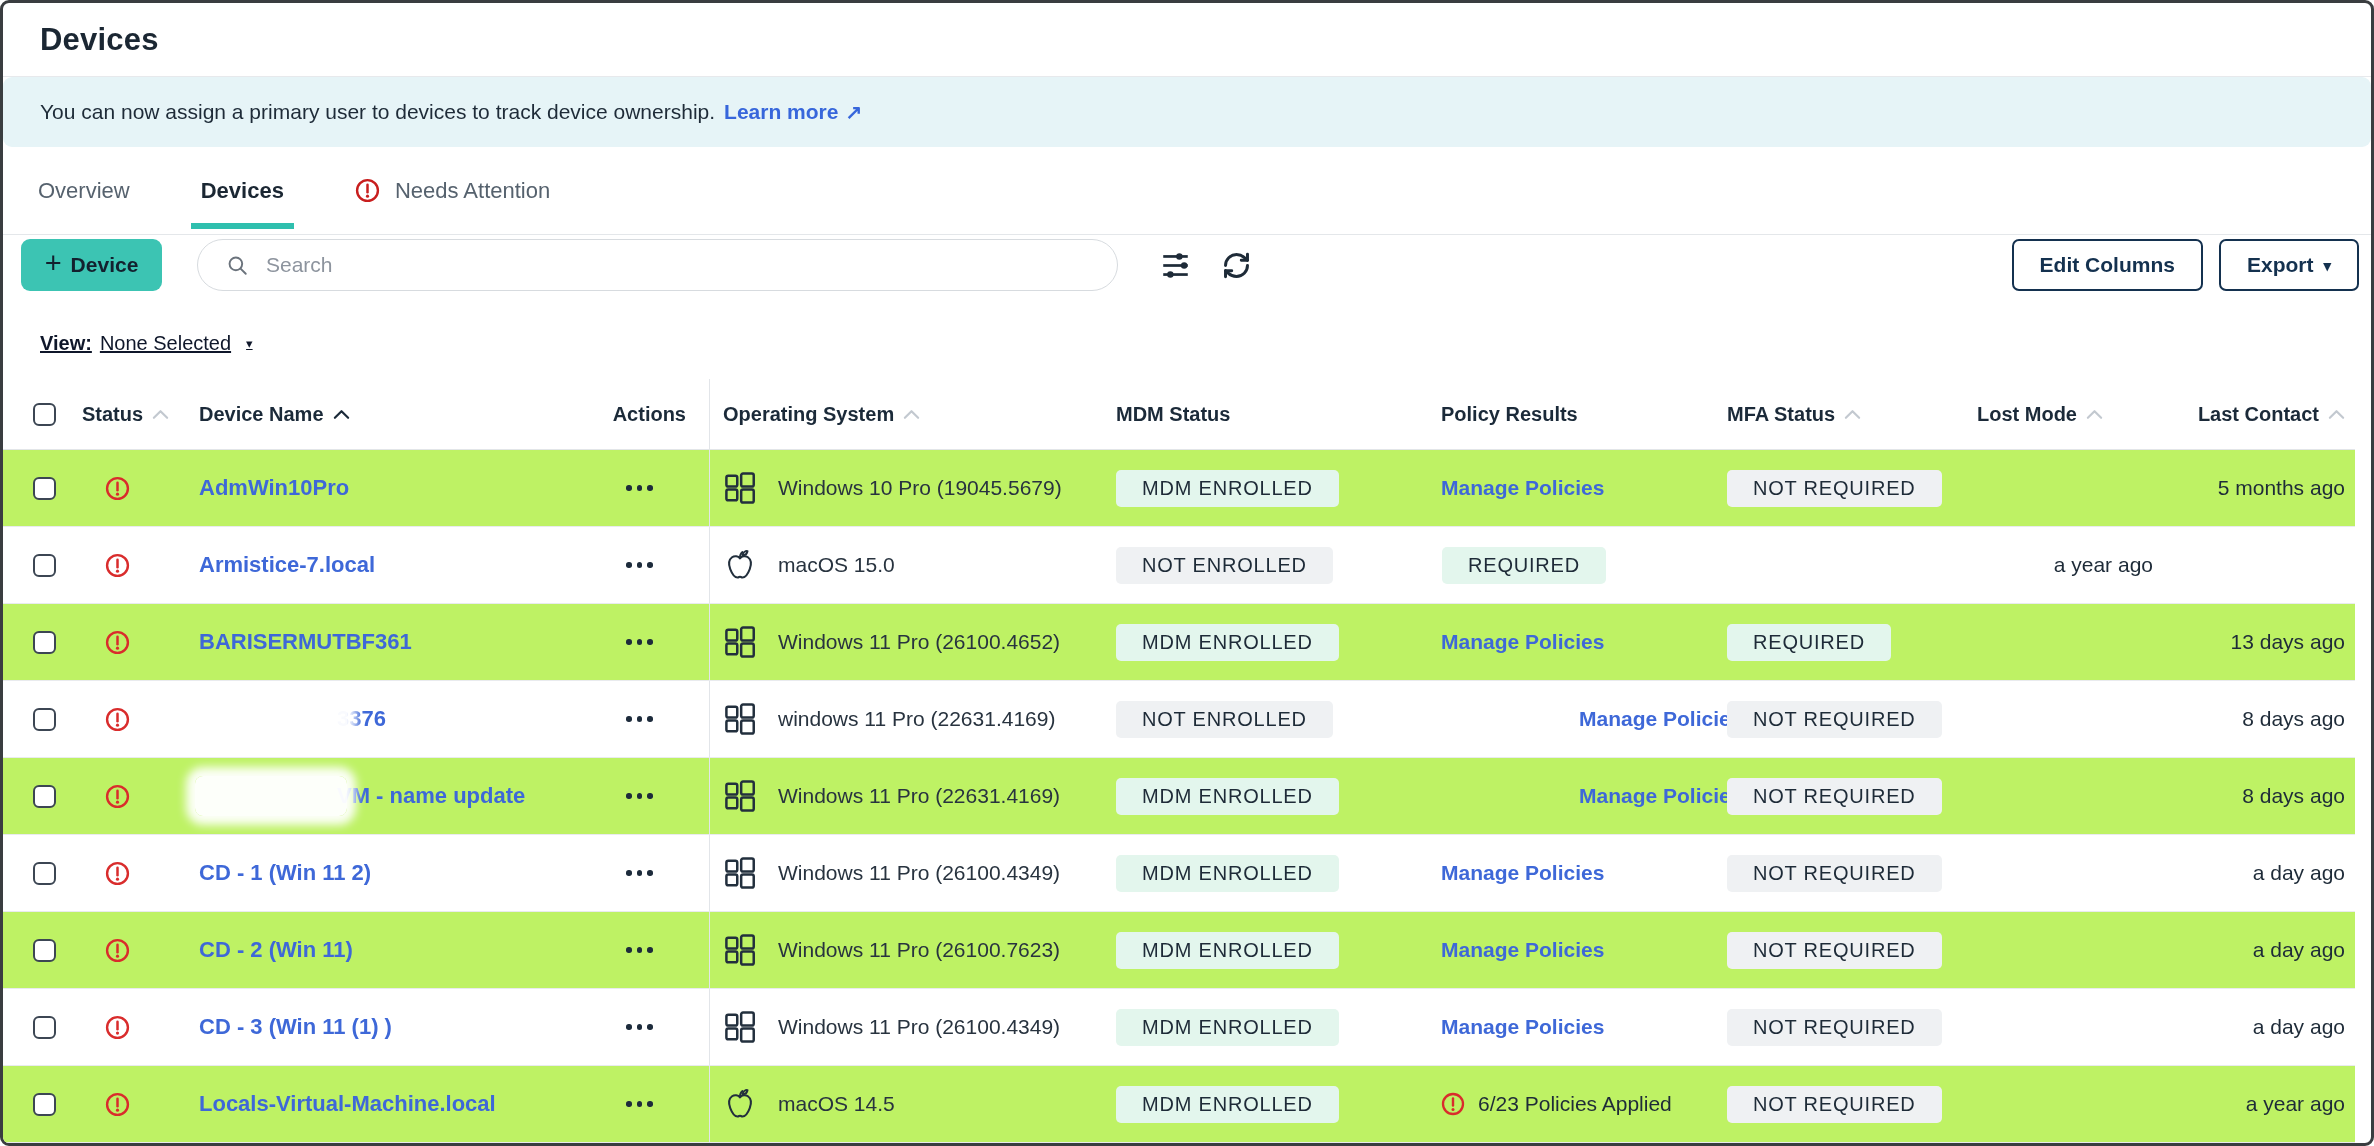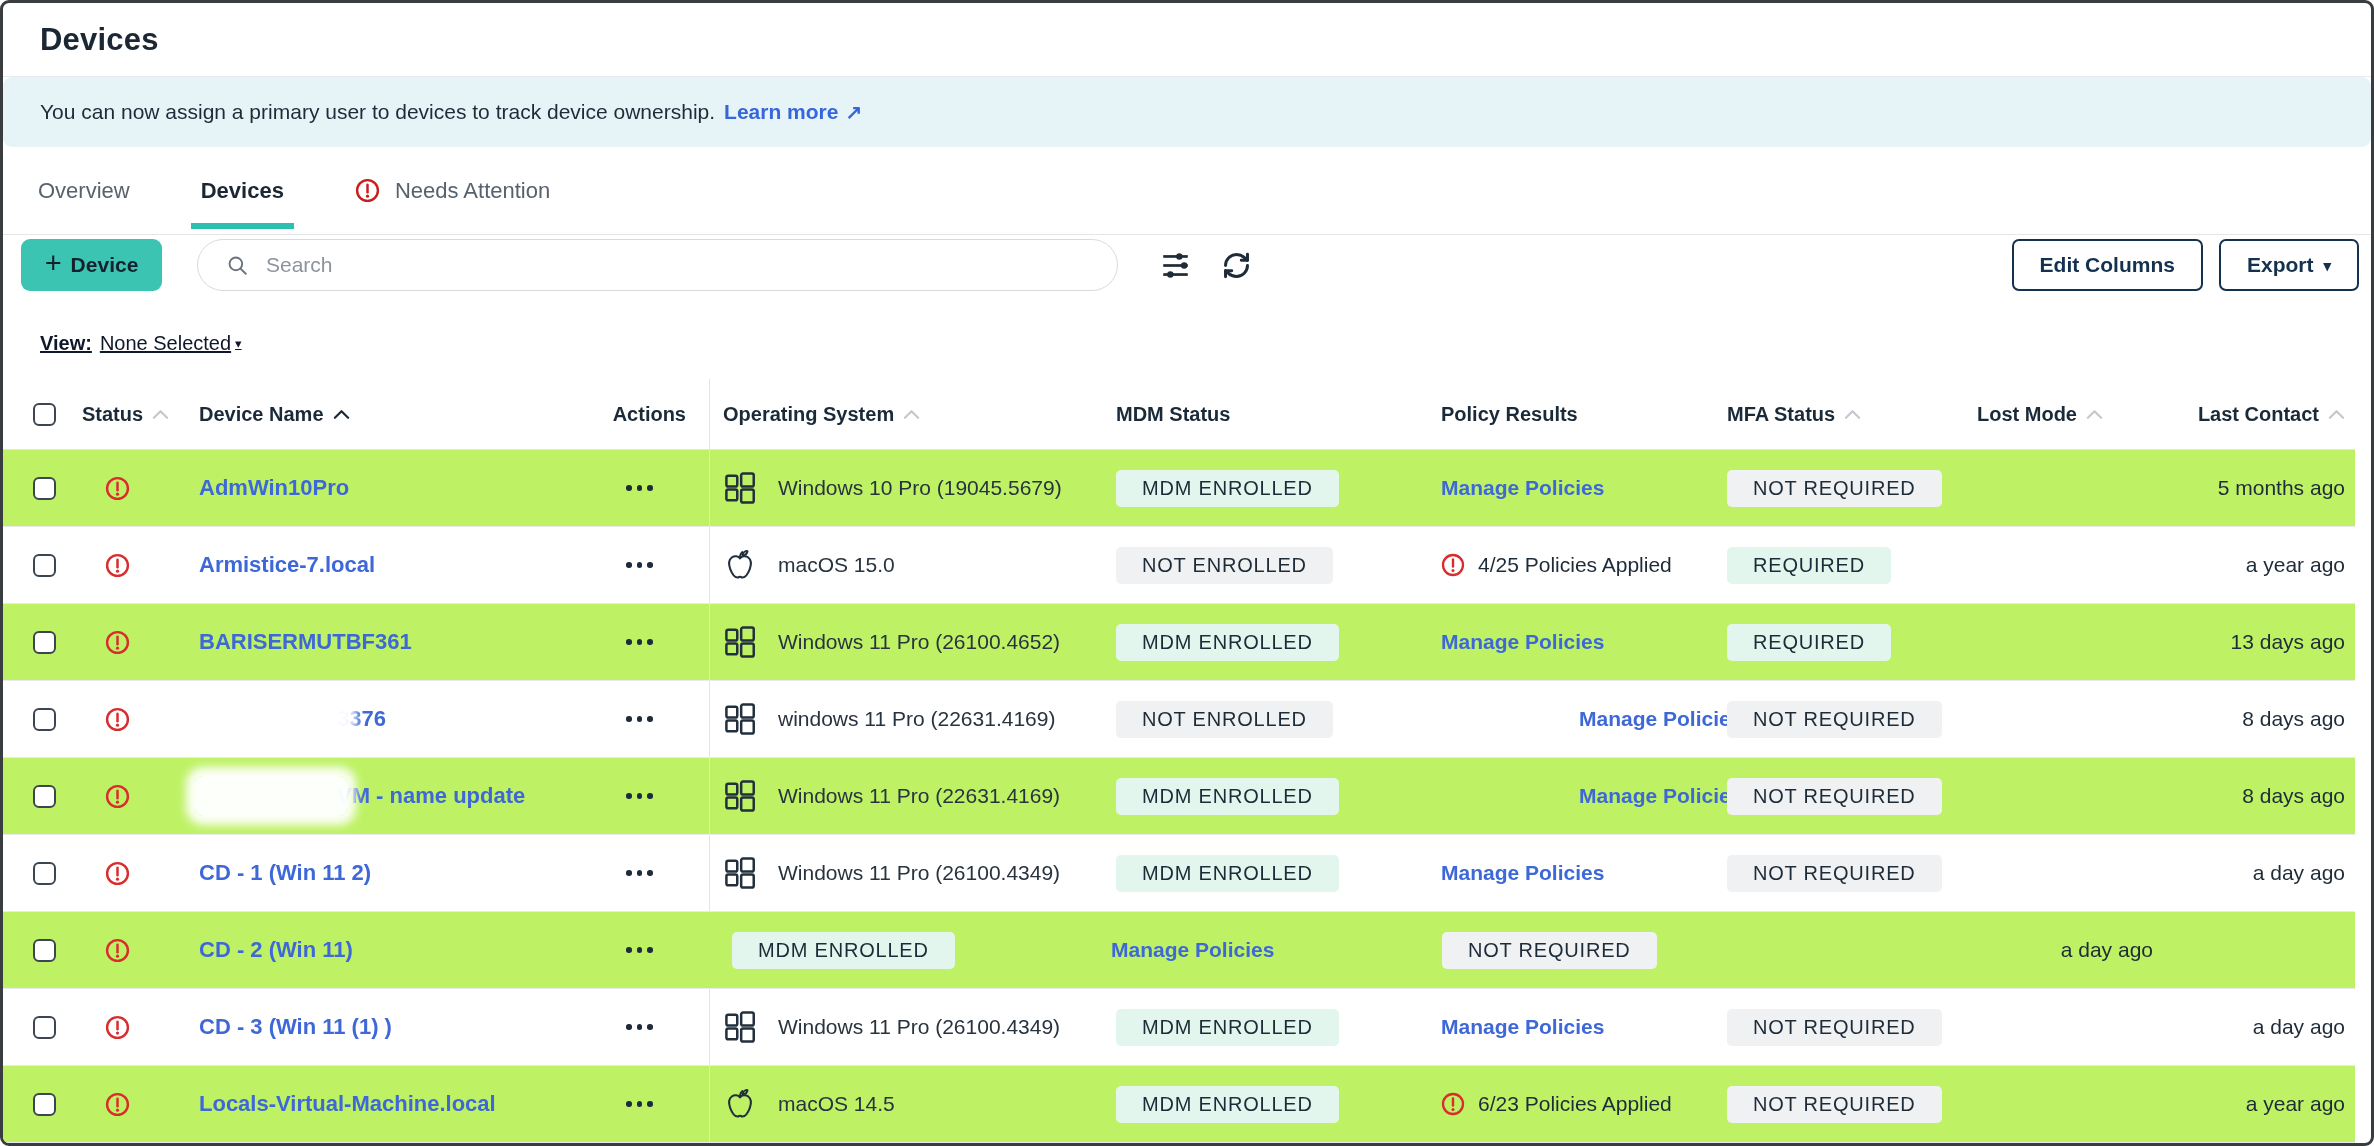--- a/index.html
+++ b/index.html
@@ -43,21 +43,21 @@
   .icon-btn svg { width: 31px; height: 31px; color: #1e2b38; }
   .spacer { flex: 1; }
   .btn-outline { display: flex; align-items: center; justify-content: center; gap: 10px; height: 52px; padding: 12px 26px;
     background: #fff; border: 2.5px solid #14314f; border-radius: 7px; color: #14314f; font-family: inherit; font-size: 21px; font-weight: 700; cursor: pointer; }
   .btn-outline + .btn-outline { margin-left: 16px; }
   .caret-down { font-size: 15px; line-height: 1; }
 
   
   .view-row { height: 60px; display: flex; align-items: center; padding-left: 37px; font-size: 20px; color: #0f172a; text-decoration: underline; }
   .view-label { font-weight: 700; margin-right: 8px; }
-  .view-value { display: inline-flex; align-items: center; gap: 4px; cursor: pointer; }
+  .view-value { display: inline-flex; align-items: center; gap: 15px; cursor: pointer; }
   .view-value .caret-down { font-size: 13px; }
 
   
   .grid { display: grid; grid-template-columns: 66px 110px 414px 116px 384px 330px 285px 250px 205px 192px; width: 2352px; }
   .thead { height: 77px; padding-top: 6px; border-bottom: 1px solid #e2e5e8; }
   .th { display: flex; align-items: center; font-size: 20px; font-weight: 700; color: #1b2a39; white-space: nowrap; }
   .sort { width: 17px; height: 11px; margin-left: 9px; flex: none; }
   .sort.inactive { color: #c3c9d0; }
   .sort.active { color: #1b2a39; }
 
@@ -339,29 +339,20 @@
     <div class="td c-os">
 
       <svg class="os-ico apple">
               <use href="#i-apple"></use>
             </svg>
       <span class="os-label">macOS 15.0</span>
     </div>
     <div class="td c-mdm">
       <span class="badge muted">NOT ENROLLED</span>
     </div>
-    <div class="td c-policy">
-
-      <span class="policy-alert">
-        <svg class="alert-ico sm">
-                <use href="#i-alert"></use>
-              </svg>
-        <span>4/25 Policies Applied</span>
-      </span>
-    </div>
     <div class="td c-mfa">
       <span class="badge positive">REQUIRED</span>
     </div>
     <div class="td c-lost"></div>
     <div class="td c-last">a year ago</div>
   </div>
 
   <div class="grid tr stripe">
     <div class="td c-check">
       <span class="checkbox"></span>
@@ -538,20 +529,27 @@
     <div class="td c-name">
 
       <a class="dev-link">CD - 2 (Win 11)</a>
     </div>
     <div class="td c-actions">
       <button class="dots">
               <i></i>
               <i></i>
               <i></i>
             </button>
+    </div>
+    <div class="td c-os">
+      <svg class="os-ico win">
+              <use href="#i-windows"></use>
+            </svg>
+
+      <span class="os-label">Windows 11 Pro (26100.7623)</span>
     </div>
     <div class="td c-mdm">
       <span class="badge positive">MDM ENROLLED</span>
     </div>
     <div class="td c-policy">
       <a class="dev-link policy-link">Manage Policies</a>
 
     </div>
     <div class="td c-mfa">
       <span class="badge muted">NOT REQUIRED</span>

